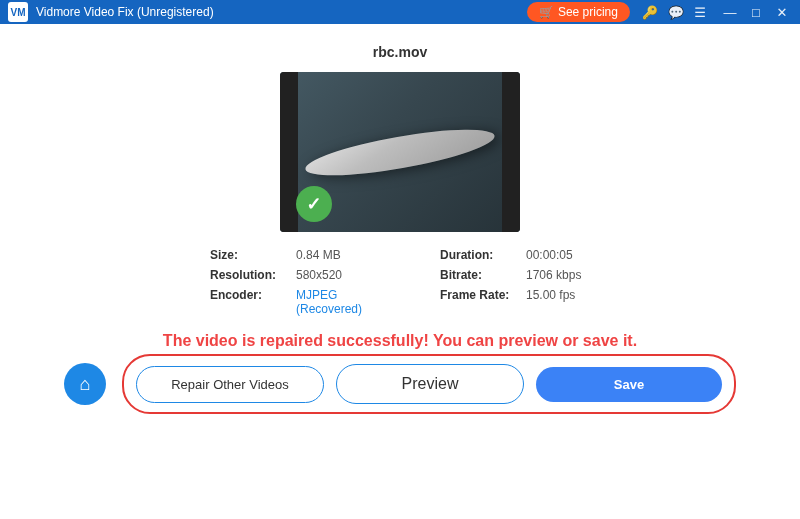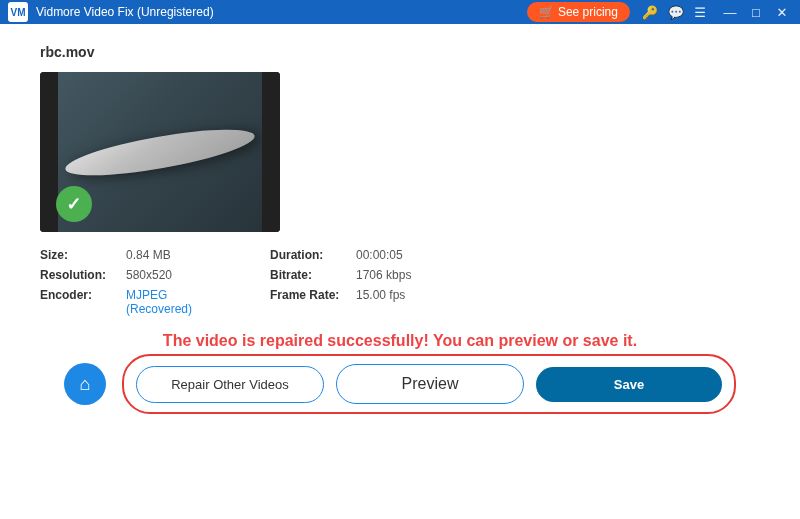--- a/index.html
+++ b/index.html
@@ -96,20 +96,21 @@
       width: 20px;
       text-align: center;
       opacity: 0.9;
     }
 
     
     .main-content {
       flex: 1;
       display: flex;
       flex-direction: column;
+      align-items: center;
       padding: 20px 40px 20px;
       background: #fff;
     }
 
     .video-filename {
       font-size: 14px;
       font-weight: 600;
       color: #333;
       margin-bottom: 12px;
     }
@@ -194,20 +195,21 @@
       display: flex;
       align-items: baseline;
       gap: 6px;
     }
 
     .info-label {
       font-size: 12px;
       font-weight: 700;
       color: #333;
       min-width: 80px;
+      margin-left: 20px;
     }
 
     .info-value {
       font-size: 12px;
       color: #555;
     }
 
     .info-value-blue {
       font-size: 12px;
       color: #1e88e5;
@@ -276,21 +278,21 @@
       padding: 10px 0;
       font-size: 16px;
       color: #333;
       cursor: pointer;
       text-align: center;
     }
 
     .save-btn {
       flex: 1;
       border: none;
-      background: #0369a1;
+      background: #3b82f6;
       border-radius: 20px;
       padding: 10px 0;
       font-size: 13px;
       color: #fff;
       cursor: pointer;
       text-align: center;
       font-weight: 600;
     }
   </style>
 </head>

